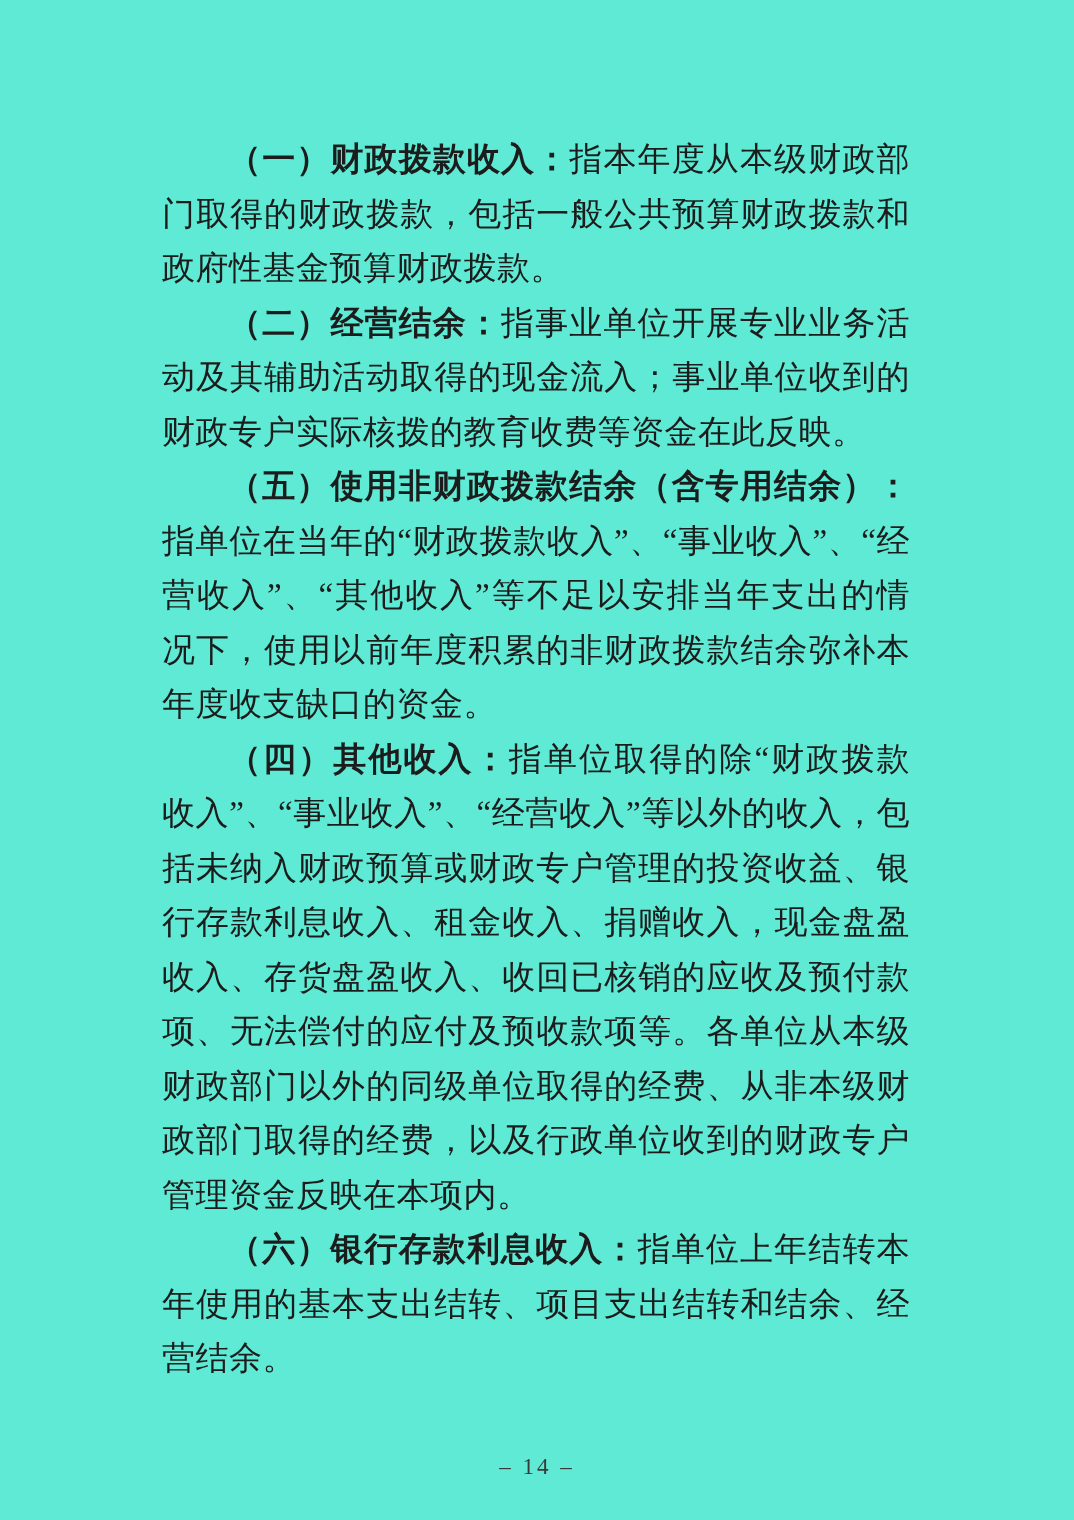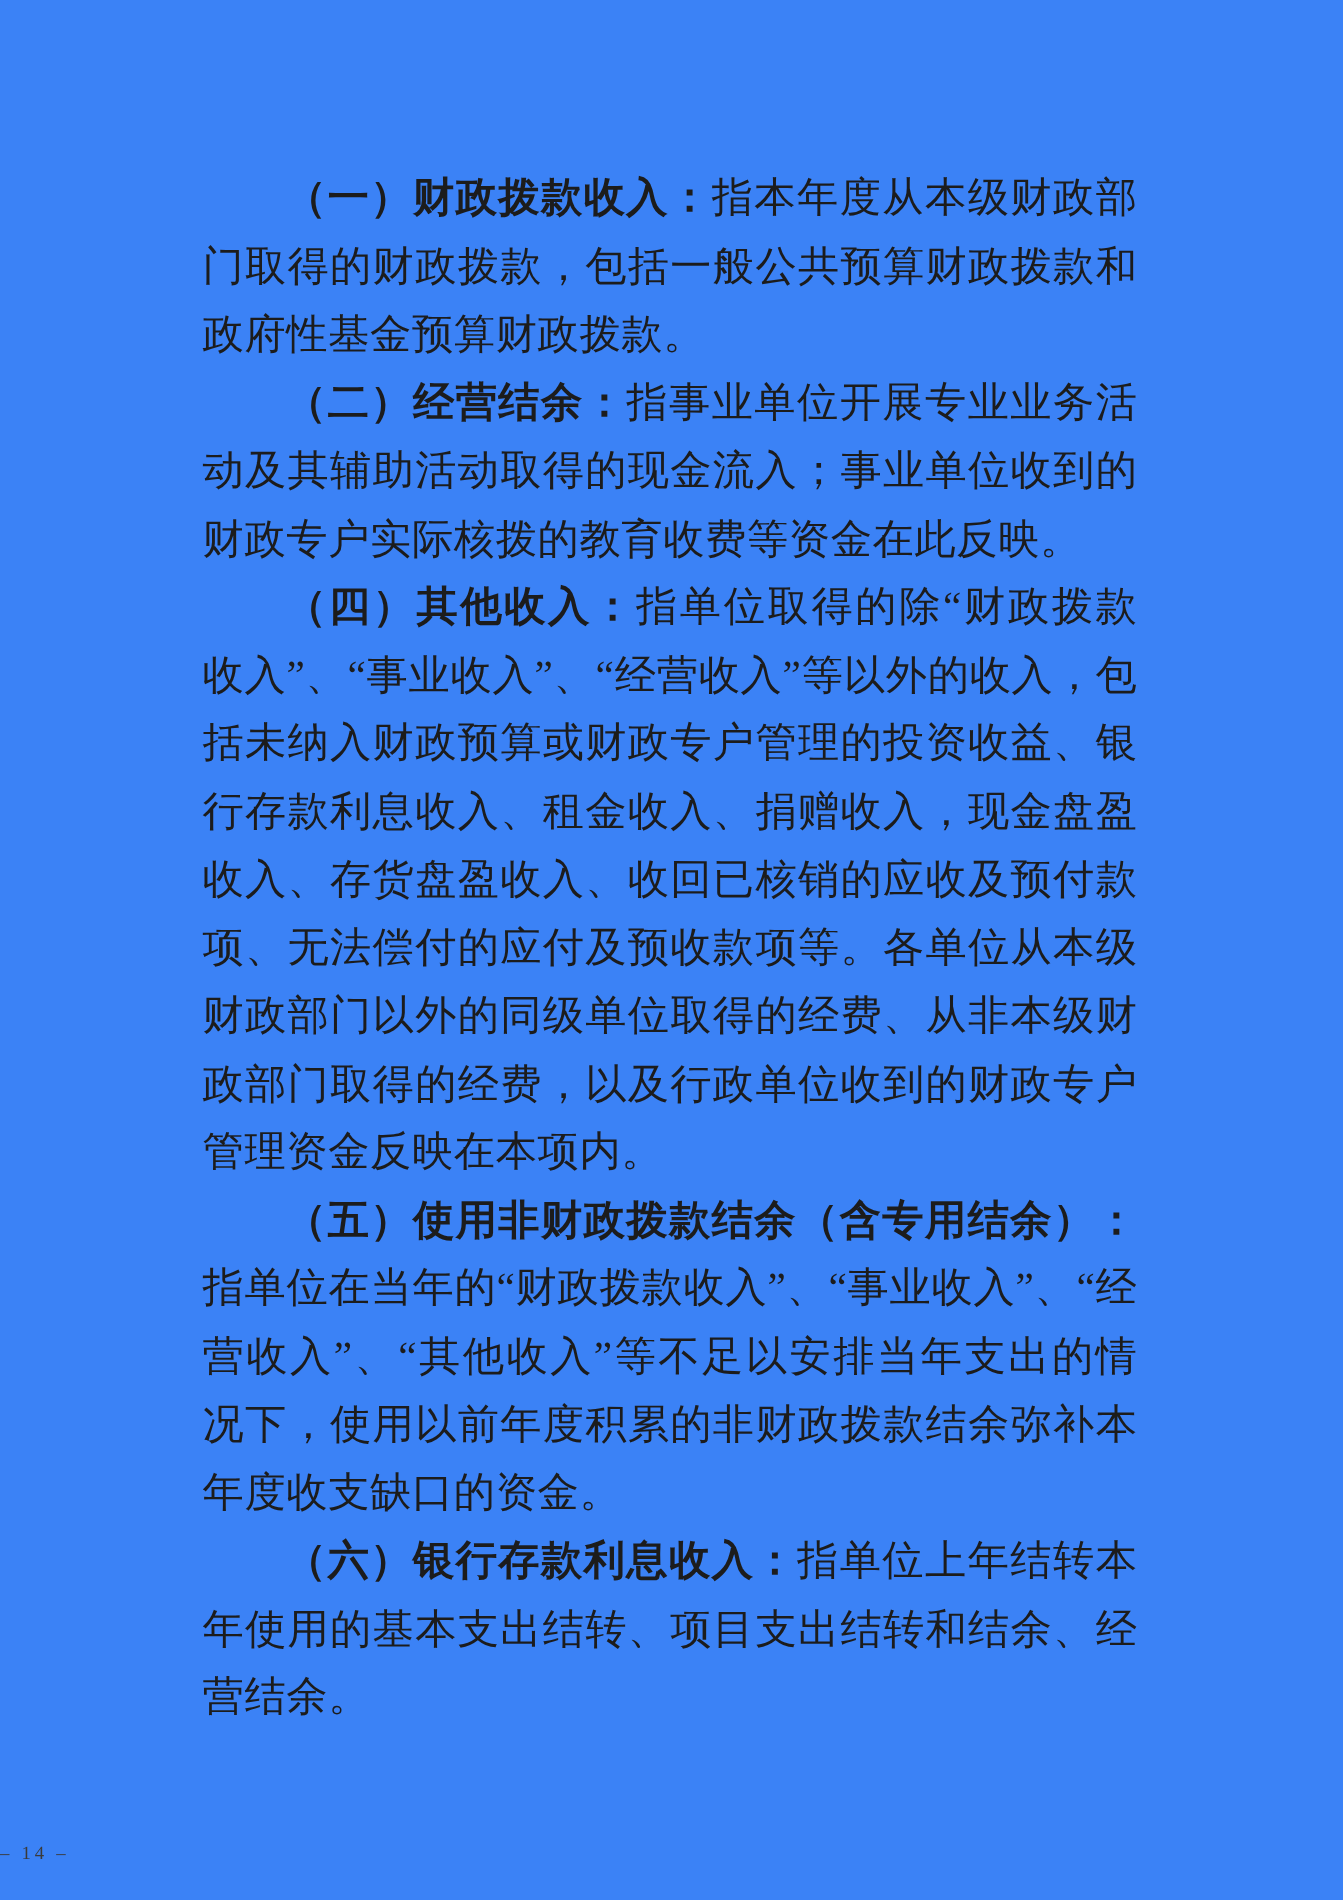--- a/index.html
+++ b/index.html
@@ -10,21 +10,21 @@
     width: 1074px;
     height: 1520px;
     background: #ffffff;
     position: relative;
     overflow: hidden;
     font-family: "Liberation Serif", "DejaVu Serif", serif;
   }
   .page {
     position: absolute;
     inset: 0;
-    background: #3b82f6;
+    background: #5eead4;
   }
   .content {
     position: absolute;
     left: 162px;
     top: 132px;
     width: 748px;
   }
   .para {
     margin: 0;
     font-size: 33px;
@@ -35,40 +35,40 @@
     text-indent: 2em;
     letter-spacing: 0.5px;
   }
   .term {
     font-weight: 700;
   }
   .page-number {
     position: absolute;
     left: 0;
     right: 0;
-    bottom: 28px;
-    text-align: left;
-    font-size: 15px;
+    bottom: 40px;
+    text-align: center;
+    font-size: 23px;
     letter-spacing: 3px;
     color: #3a3a3a;
   }
 </style>
 </head>
 <body>
 
 <div class="page">
   <main class="content">
 
     <p class="para"><span class="term">（一）财政拨款收入：</span><span>指本年度从本级财政部门取得的财政拨款，包括一般公共预算财政拨款和政府性基金预算财政拨款。</span></p>
 
     <p class="para"><span class="term">（二）经营结余：</span><span>指事业单位开展专业业务活动及其辅助活动取得的现金流入；事业单位收到的财政专户实际核拨的教育收费等资金在此反映。</span></p>
 
 
+    <p class="para"><span class="term">（五）使用非财政拨款结余（含专用结余）：</span><span>指单位在当年的“财政拨款收入”、“事业收入”、“经营收入”、“其他收入”等不足以安排当年支出的情况下，使用以前年度积累的非财政拨款结余弥补本年度收支缺口的资金。</span></p>
+
     <p class="para"><span class="term">（四）其他收入：</span><span>指单位取得的除“财政拨款收入”、“事业收入”、“经营收入”等以外的收入，包括未纳入财政预算或财政专户管理的投资收益、银行存款利息收入、租金收入、捐赠收入，现金盘盈收入、存货盘盈收入、收回已核销的应收及预付款项、无法偿付的应付及预收款项等。各单位从本级财政部门以外的同级单位取得的经费、从非本级财政部门取得的经费，以及行政单位收到的财政专户管理资金反映在本项内。</span></p>
-
-    <p class="para"><span class="term">（五）使用非财政拨款结余（含专用结余）：</span><span>指单位在当年的“财政拨款收入”、“事业收入”、“经营收入”、“其他收入”等不足以安排当年支出的情况下，使用以前年度积累的非财政拨款结余弥补本年度收支缺口的资金。</span></p>
 
     <p class="para"><span class="term">（六）银行存款利息收入：</span><span>指单位上年结转本年使用的基本支出结转、项目支出结转和结余、经营结余。</span></p>
 
   </main>
 
   <footer class="page-number">– 14 –</footer>
 </div>
 
 </body></html>

